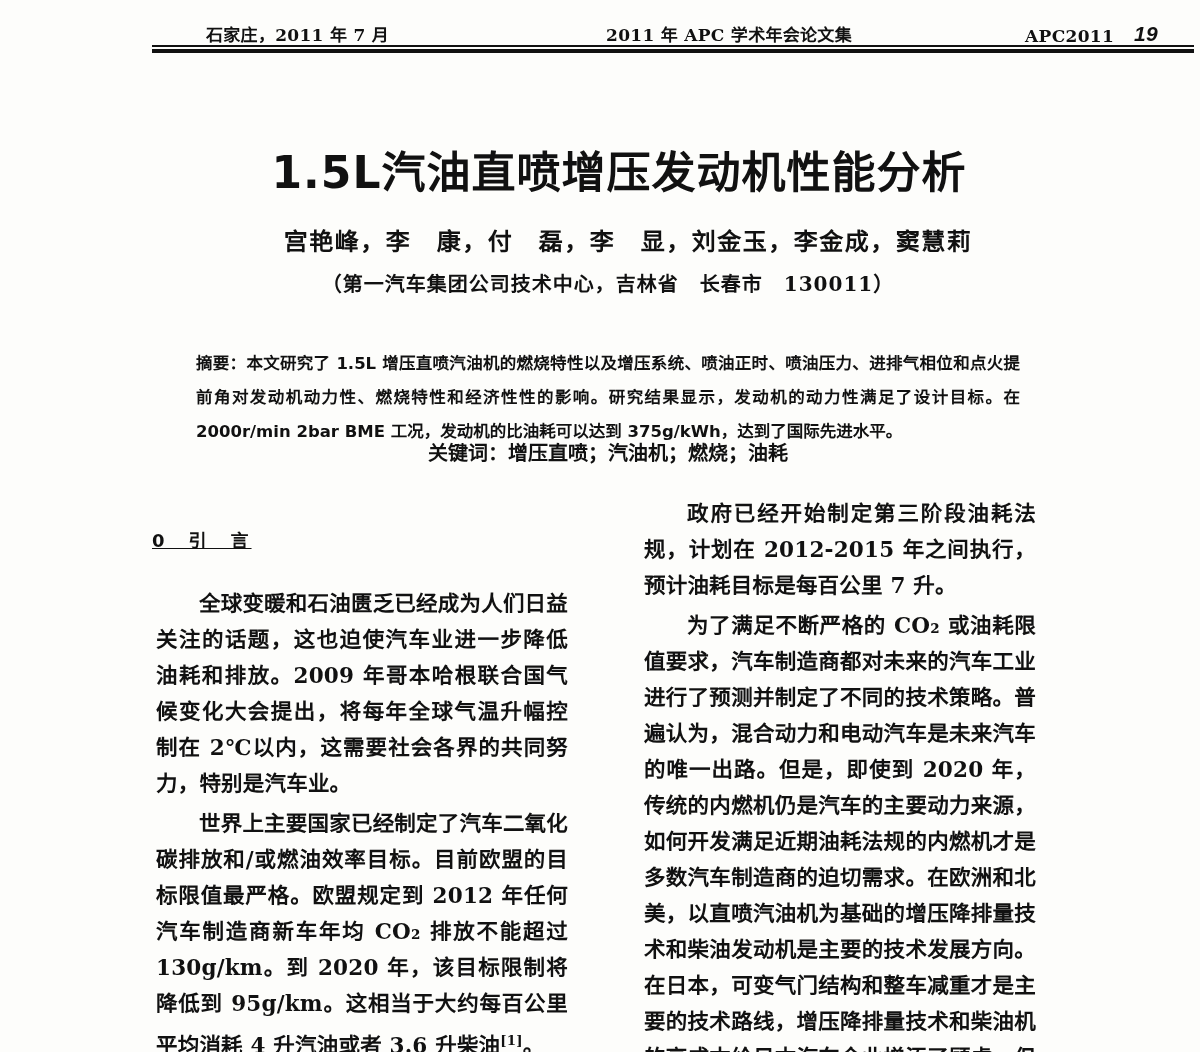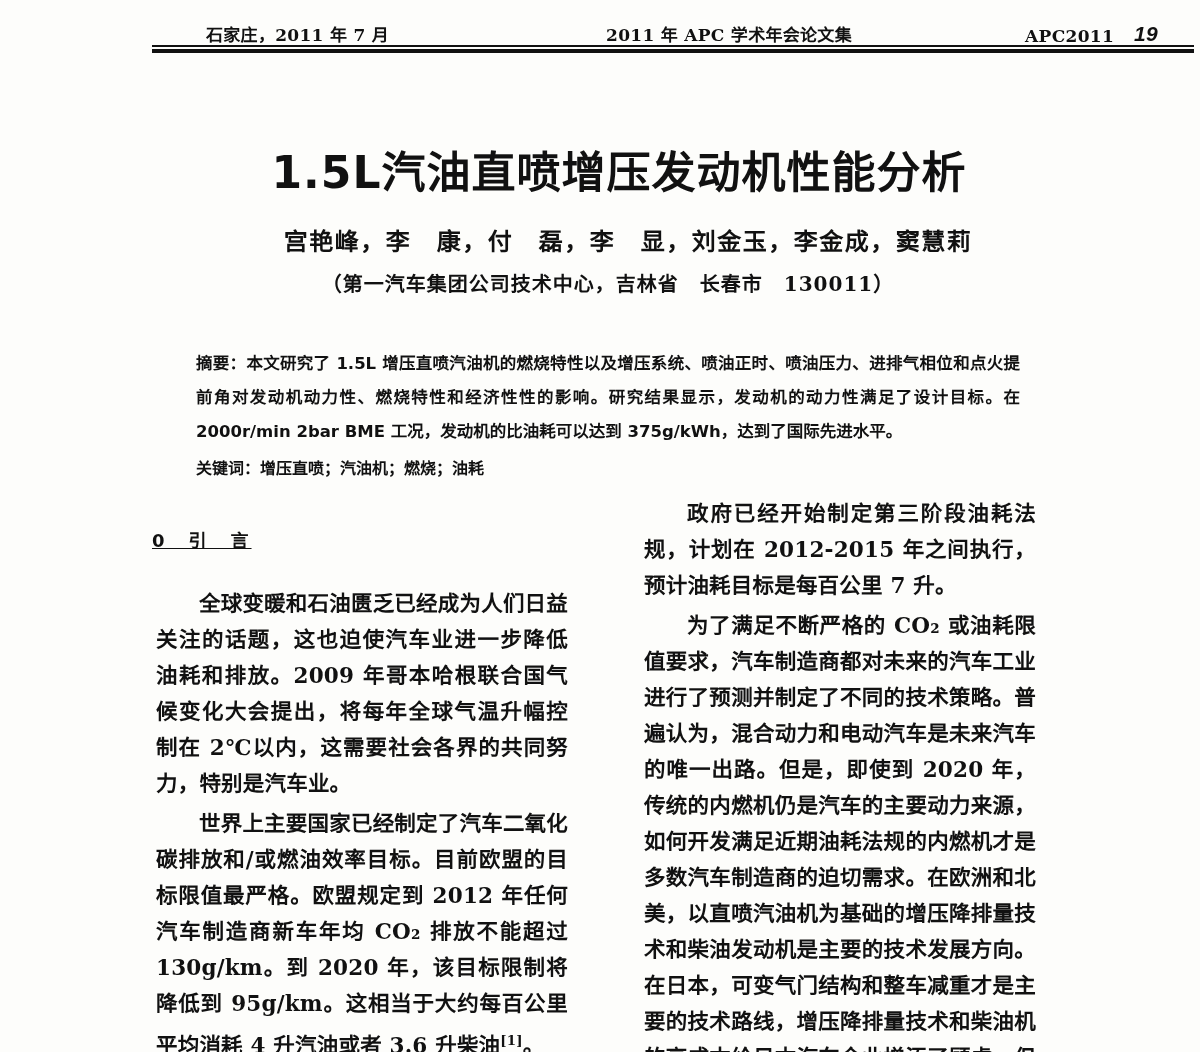--- a/index.html
+++ b/index.html
@@ -127,26 +127,27 @@
     font-size: 16.5px;
     line-height: 34px;
     text-align: justify;
     text-justify: inter-ideograph;
     margin-top: 15px;
   }
   .abstract .lead { letter-spacing: 0px; }
   .keywords {
     position: absolute;
     left: 196px;
-    top: 452px;
+    top: 436px;
     width: 824px;
     font-family: "DejaVu Sans", "Liberation Sans", sans-serif;
     font-weight: bold;
-    font-size: 16px;
+    font-size: 20px;
     line-height: 34px;
+    text-align: center;
   }
 
   
   .columns {
     position: absolute;
     left: 152px;
     top: 492px;
     width: 1042px;
     height: 562px;
     display: flex;

